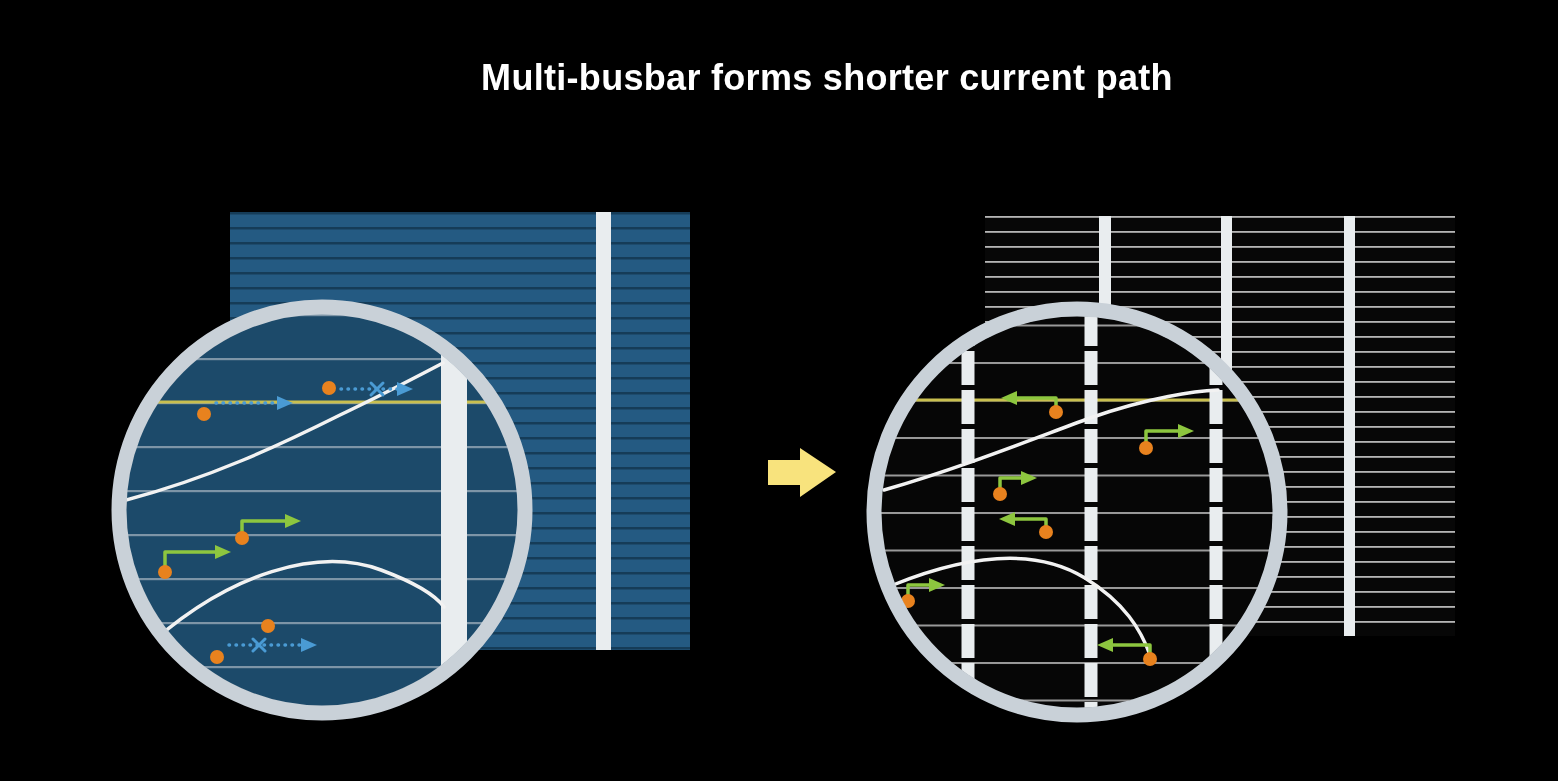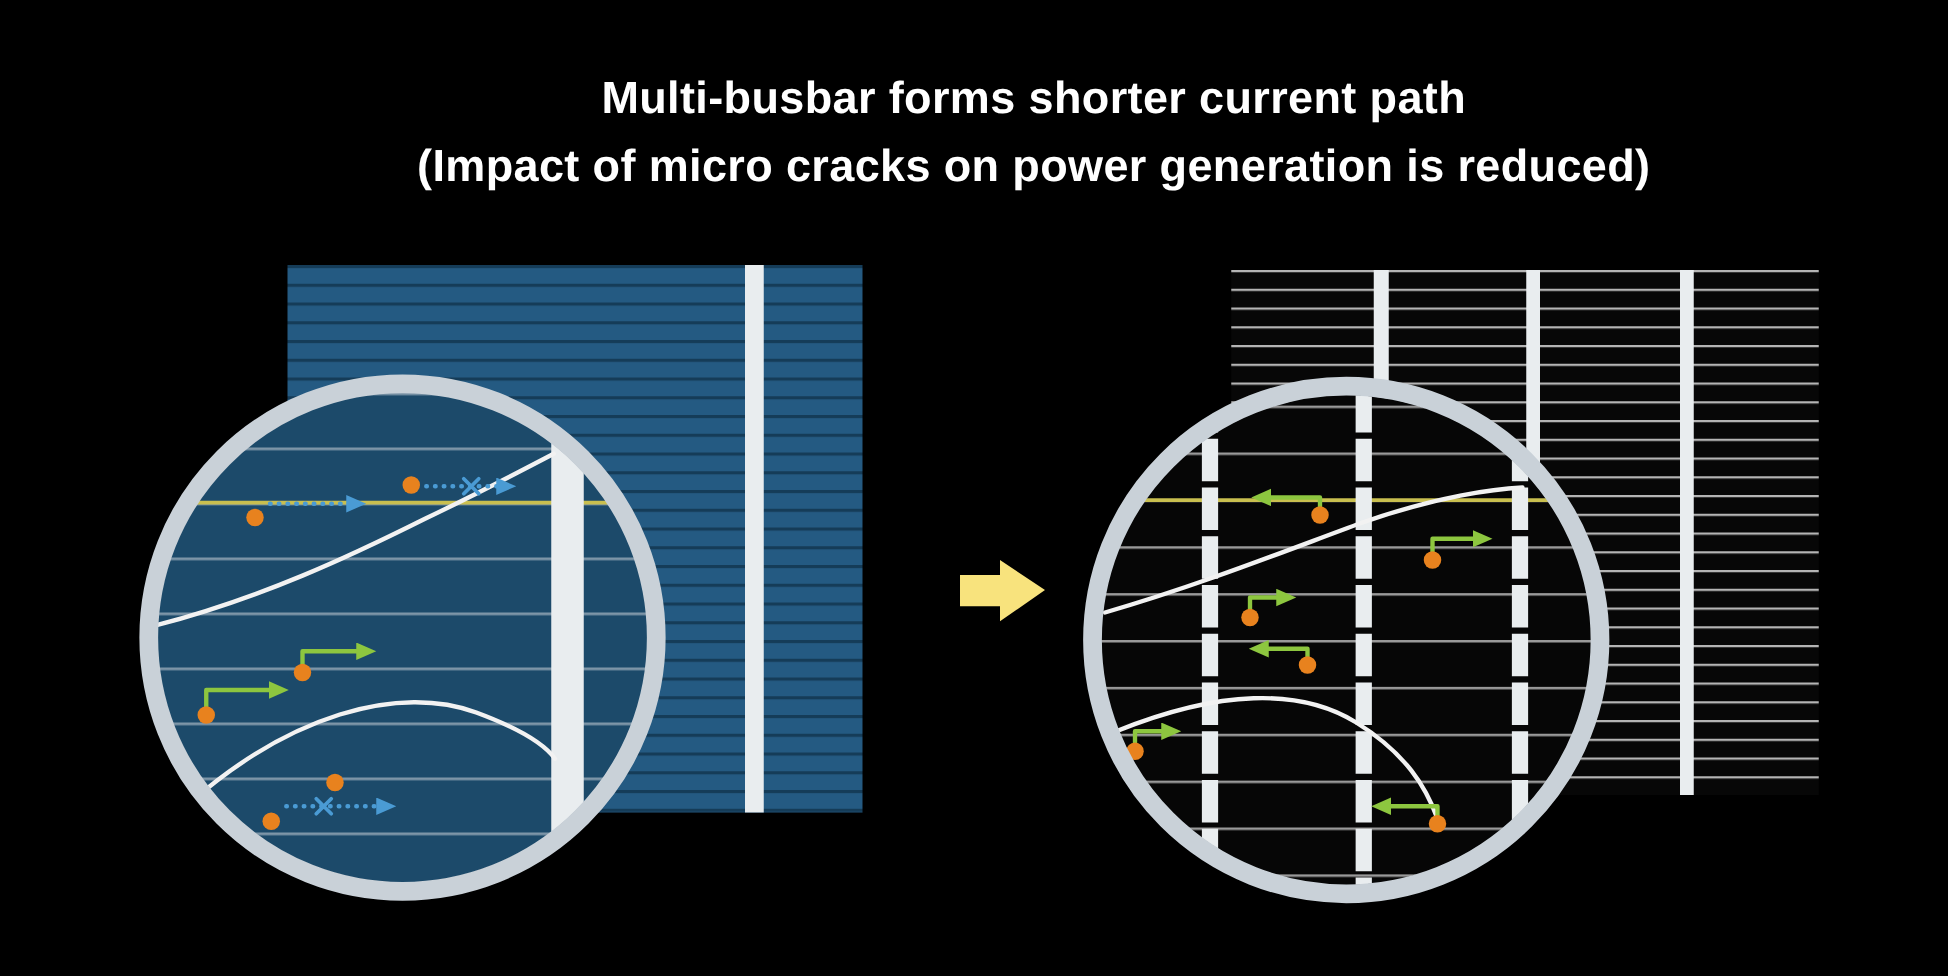--- a/index.html
+++ b/index.html
@@ -51,21 +51,20 @@
   .zoomblack-bg    { fill: var(--zoom-black); }
   .zoomblack-line  { fill: var(--zoom-black-line); }
 </style>
 </head>
 <body>
 
 <div class="canvas">
 
   <div class="title">
     <div class="title-line">Multi-busbar forms shorter current path</div>
-    <div class="title-line">(Impact of micro cracks on power generation is reduced)</div>
   </div>
 
   <svg class="diagram-svg" width="1558" height="781" viewBox="0 0 1558 781">
     <defs>
       <pattern id="pFingersBlue" x="0" y="212" width="20" height="15" patternUnits="userSpaceOnUse">
         <rect width="20" height="15" class="cellblue-bg"></rect>
         <rect width="20" height="2.5" class="cellblue-line"></rect>
       </pattern>
       <pattern id="pFingersBlack" x="0" y="216" width="20" height="15" patternUnits="userSpaceOnUse">
         <rect width="20" height="15" class="cellblack-bg"></rect>

